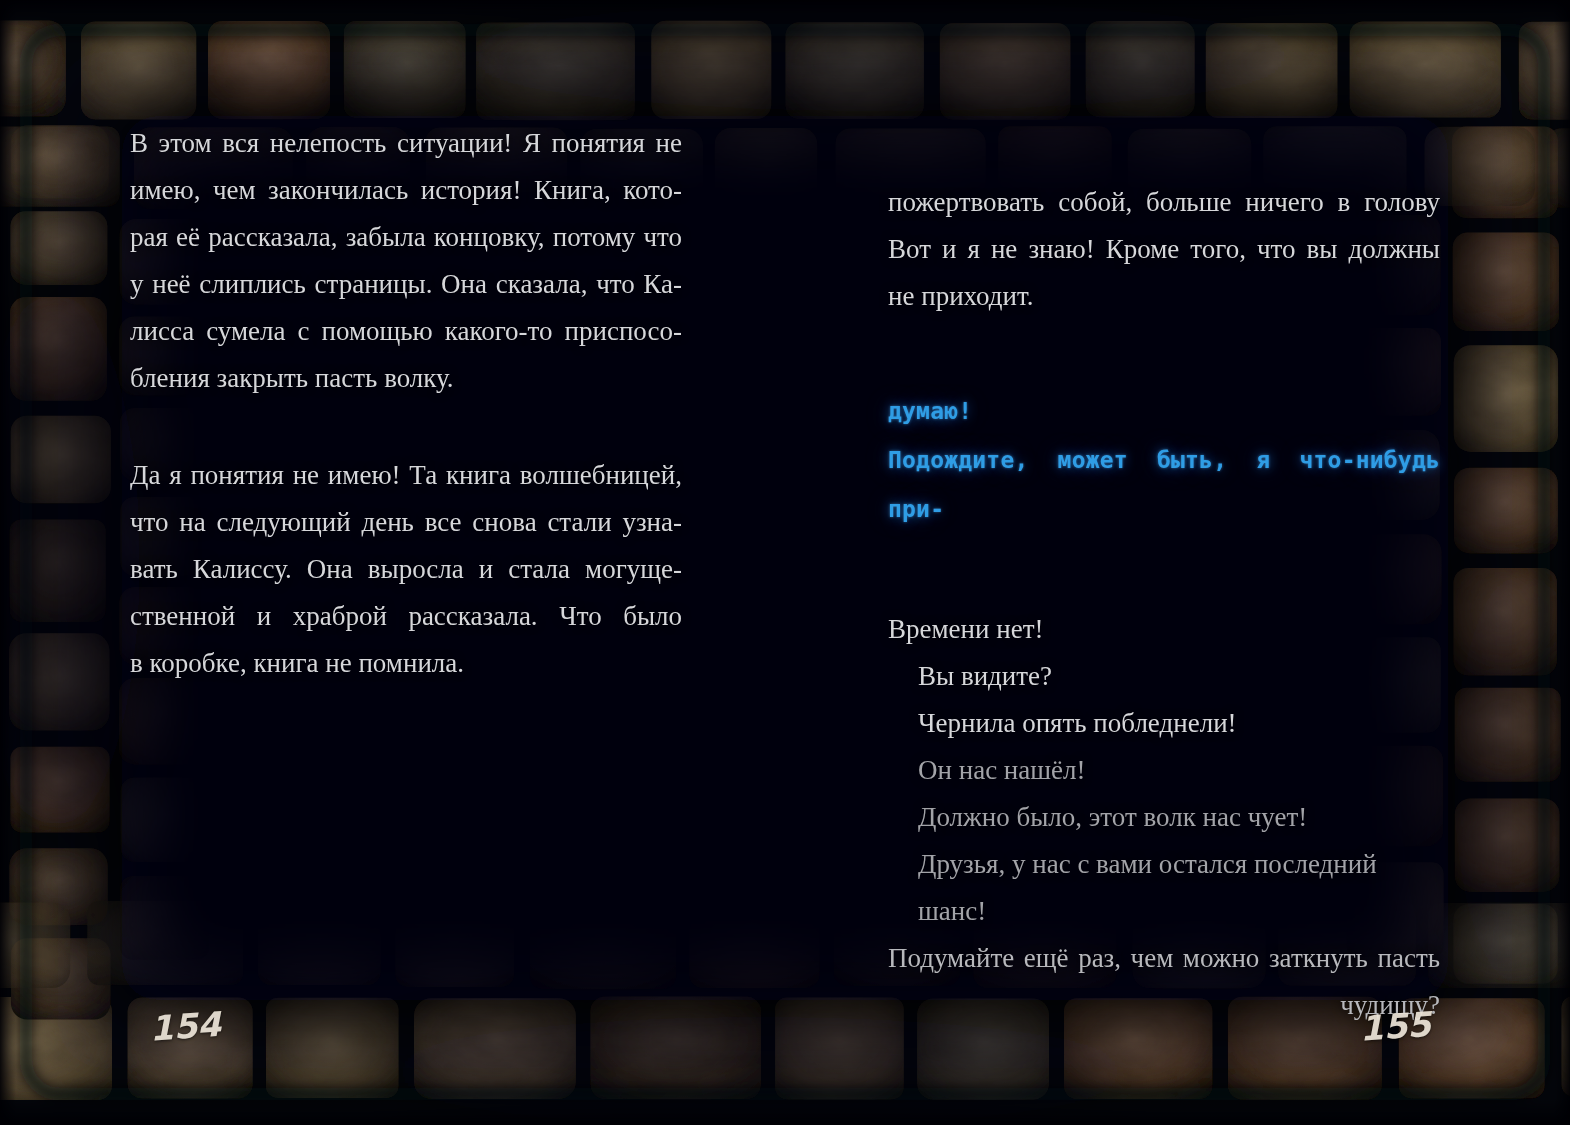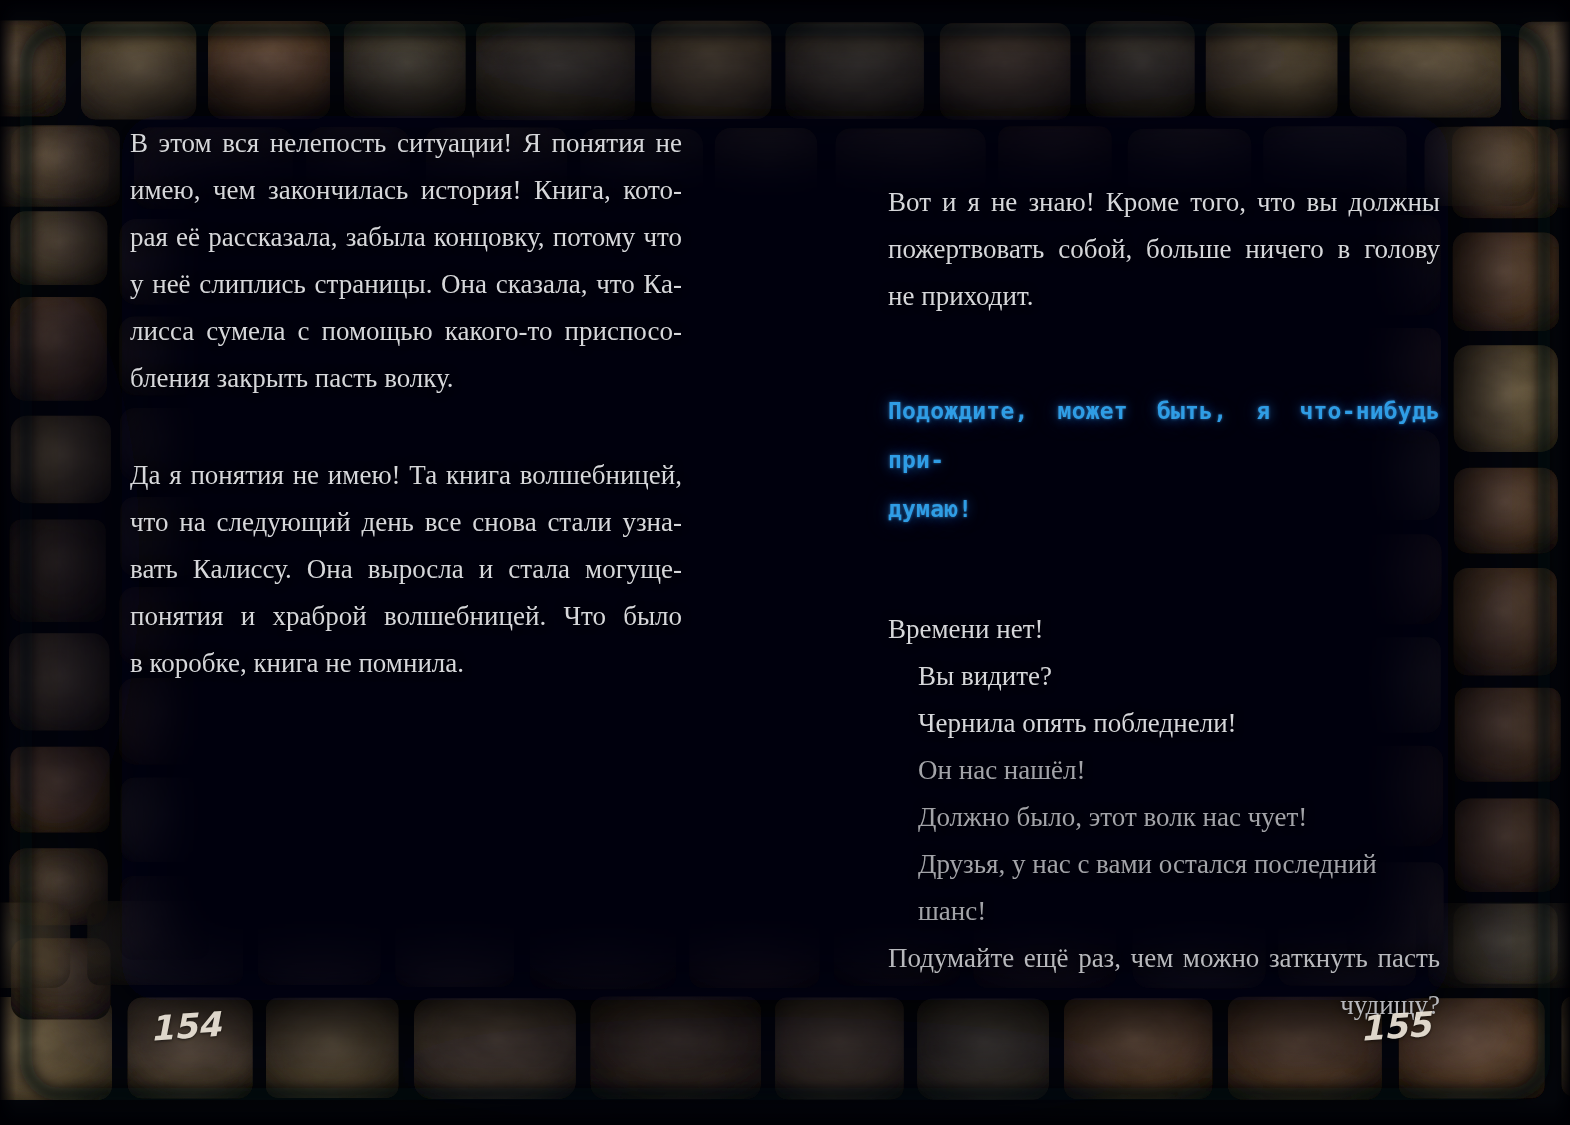--- a/index.html
+++ b/index.html
@@ -227,34 +227,34 @@
         <div class="line justify">имею, чем закончилась история! Книга, кото-</div>
         <div class="line justify">рая её рассказала, забыла концовку, потому что</div>
         <div class="line justify">у неё слиплись страницы. Она сказала, что Ка-</div>
         <div class="line justify">лисса сумела с помощью какого-то приспосо-</div>
         <div class="line">бления закрыть пасть волку.</div>
       </div>
       <div class="block b3 kind-narration">
         <div class="line justify">Да я понятия не имею! Та книга волшебницей,</div>
         <div class="line justify">что на следующий день все снова стали узна-</div>
         <div class="line justify">вать Калиссу. Она выросла и стала могуще-</div>
-        <div class="line justify">понятия и храброй волшебницей. Что было</div>
+        <div class="line justify">ственной и храброй рассказала. Что было</div>
         <div class="line">в коробке, книга не помнила.</div>
       </div>
     </div>
 
   <div class="page page-right" id="page-1">
       <div class="block b2 kind-narration">
+        <div class="line justify">пожертвовать собой, больше ничего в голову</div>
         <div class="line justify">Вот и я не знаю! Кроме того, что вы должны</div>
-        <div class="line justify">пожертвовать собой, больше ничего в голову</div>
         <div class="line">не приходит.</div>
       </div>
       <div class="block b3 kind-dialogue">
+        <div class="line">думаю!</div>
         <div class="line justify">Подождите, может быть, я что-нибудь при-</div>
-        <div class="line">думаю!</div>
       </div>
       <div class="block b4 kind-narration">
         <div class="line fade-bright">Времени нет!</div>
         <div class="line indent fade-bright">Вы видите?</div>
         <div class="line indent fade-bright">Чернила опять побледнели!</div>
         <div class="line indent fade-dim">Он нас нашёл!</div>
         <div class="line indent fade-dim">Должно было, этот волк нас чует!</div>
         <div class="line indent fade-dim">Друзья, у нас с вами остался последний шанс!</div>
         <div class="line justify fade-mid">Подумайте ещё раз, чем можно заткнуть пасть</div>
         <div class="line fade-mid">чудищу?</div>

